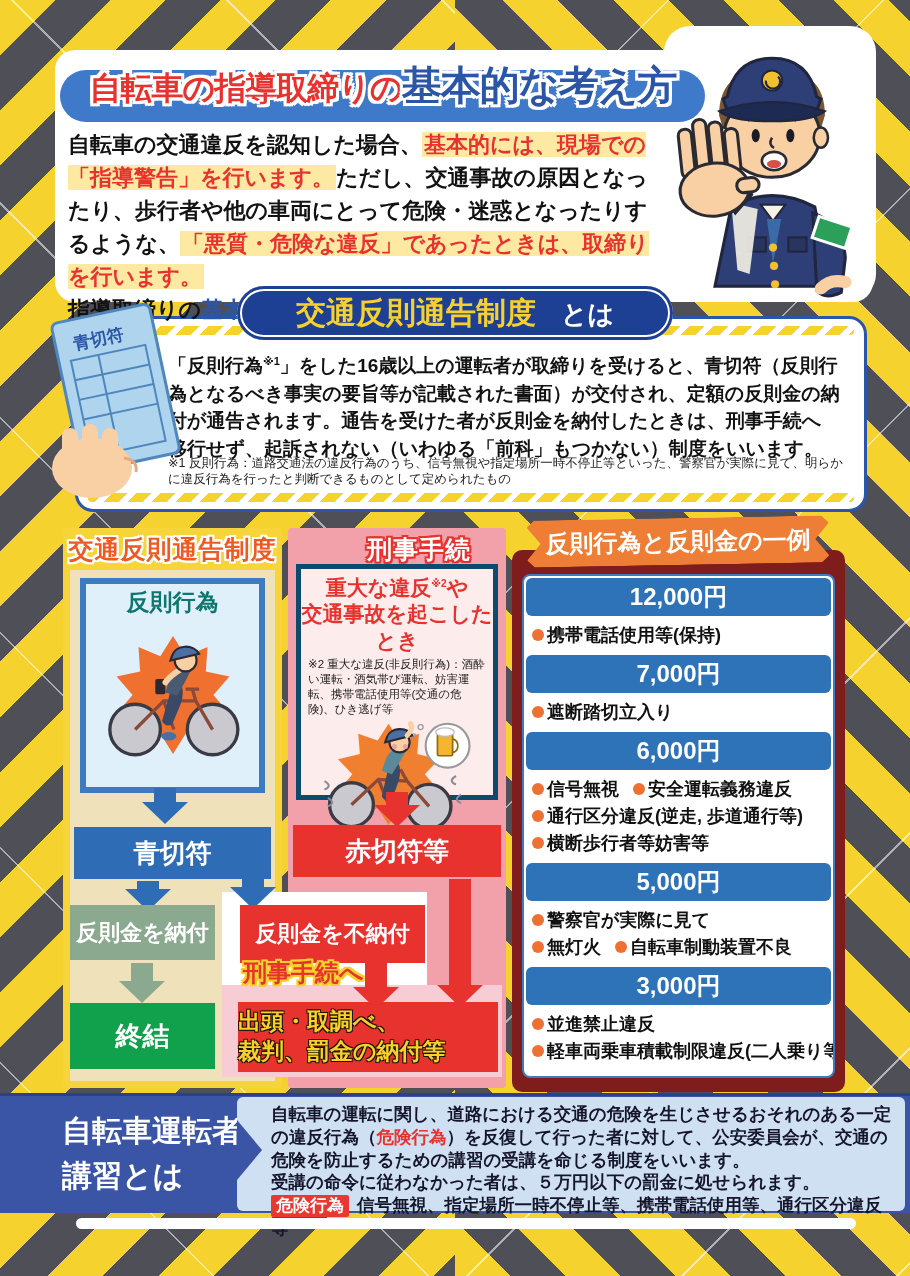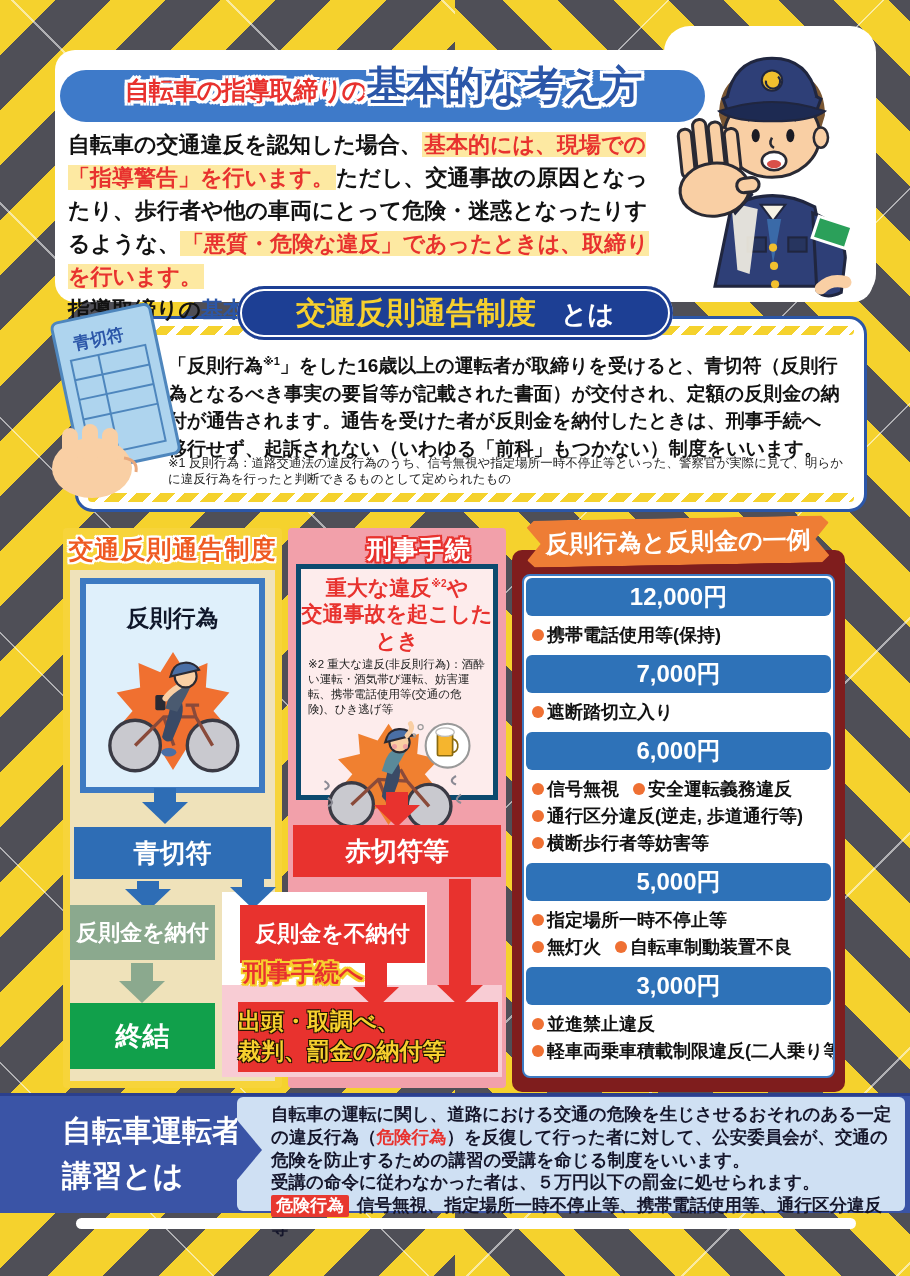--- a/index.html
+++ b/index.html
@@ -22,21 +22,21 @@
   .outline-y{text-shadow:-2px -2px 0 #f7d02e,2px -2px 0 #f7d02e,-2px 2px 0 #f7d02e,2px 2px 0 #f7d02e,
              -2px 0 0 #f7d02e,2px 0 0 #f7d02e,0 -2px 0 #f7d02e,0 2px 0 #f7d02e;}
   .outline-k{text-shadow:-1px -1px 0 #201400,1px -1px 0 #201400,-1px 1px 0 #201400,1px 1px 0 #201400;}
 
   
   .top-card{position:absolute;left:55px;top:50px;width:818px;height:252px;background:#fff;border-radius:20px;z-index:1;}
   .officer-bubble{position:absolute;left:664px;top:26px;width:212px;height:274px;background:#fff;border-radius:26px;z-index:1;}
   .officer{position:absolute;left:660px;top:18px;width:224px;height:282px;z-index:2;}
   .title-band{position:absolute;left:60px;top:70px;width:645px;height:52px;background:#3e7ac9;border-radius:26px;z-index:2;}
   .title-text{position:absolute;left:58px;top:58px;width:650px;text-align:center;white-space:nowrap;z-index:3;letter-spacing:-1px;}
-  .title-text .t1{font-size:25px;font-weight:bold;color:#e8322e;}
+  .title-text .t1{font-size:32px;font-weight:bold;color:#e8322e;}
   .title-text .t2{font-size:40px;font-weight:bold;color:#2b56a8;}
   .intro{position:absolute;left:68px;top:128px;width:600px;font-size:22px;font-weight:bold;
          color:#121212;line-height:1.5;z-index:2;}
   .hl{background:#fde9a2;color:#e8322e;padding:0 2px;}
   .blue-t{color:#2b56a8;}
 
   
   .system-box{position:absolute;left:75px;top:316px;width:786px;height:190px;background:#fff;
               border:3px solid #2b56a8;border-radius:18px;z-index:1;}
   .system-box::before,.system-box::after{content:"";position:absolute;left:10px;right:10px;height:9px;border-radius:4px;
@@ -52,21 +52,21 @@
   .system-body sup{font-size:11px;}
   .system-foot{position:absolute;left:168px;top:455px;width:678px;font-size:12.5px;color:#222;line-height:1.3;z-index:2;}
   .ticket-illo{position:absolute;left:40px;top:300px;width:152px;height:202px;z-index:3;}
 
   
   .col-head{text-align:center;padding-top:5px;font-size:25px;font-weight:bold;letter-spacing:1px;}
   .col-left{position:absolute;left:63px;top:528px;width:219px;height:560px;background:#f7d43a;border-radius:4px;z-index:1;}
   .col-left .col-head{color:#ef5a22;}
   .col-left-inner{position:absolute;left:7px;right:7px;top:42px;bottom:7px;background:#efe2ba;}
   .violation-box{position:absolute;left:10px;top:8px;width:173px;height:203px;background:#dff0fb;border:6px solid #3d7ac2;}
-  .violation-box .vb-label{text-align:center;margin-top:19px;font-size:23px;font-weight:bold;color:#0f172a;}
+  .violation-box .vb-label{text-align:center;margin-top:3px;font-size:23px;font-weight:bold;color:#0f766e;}
   .violation-box svg{display:block;margin:2px auto 0;}
   .bar{position:absolute;text-align:center;font-weight:bold;color:#fff;}
   .blue-ticket-bar{left:4px;width:197px;top:257px;height:52px;line-height:52px;background:#2e6db5;font-size:26px;}
   .pay-bar{left:0;width:145px;top:335px;height:55px;line-height:55px;background:#8ba98e;font-size:22px;}
   .closed-bar{left:0;width:145px;top:433px;height:66px;line-height:66px;background:#11a04b;font-size:27px;}
 
   .col-mid{position:absolute;left:288px;top:528px;width:218px;height:560px;background:#f2a0aa;border-radius:4px;z-index:1;}
   .col-mid .col-head{color:#fff;}
   .serious-box{position:absolute;left:8px;right:8px;top:36px;height:226px;background:#fdecec;border:5px solid #0c4a6e;}
   .serious-title{text-align:center;margin-top:6px;font-size:21px;font-weight:bold;color:#e8322e;line-height:1.25;}
@@ -314,21 +314,21 @@
         <div class="line"><span class="it">遮断踏切立入り</span></div>
       </div>
       <div class="amount">6,000円</div>
       <div class="items">
         <div class="line"><span class="it">信号無視</span><span class="it">安全運転義務違反</span></div>
         <div class="line"><span class="it">通行区分違反(逆走, 歩道通行等)</span></div>
         <div class="line"><span class="it">横断歩行者等妨害等</span></div>
       </div>
       <div class="amount">5,000円</div>
       <div class="items">
-        <div class="line"><span class="it">指定場所一時不停止等</span></div>
+        <div class="line"><span class="it">警察官が実際に見て</span></div>
         <div class="line"><span class="it">無灯火</span><span class="it">自転車制動装置不良</span></div>
       </div>
       <div class="amount">3,000円</div>
       <div class="items">
         <div class="line"><span class="it">並進禁止違反</span></div>
         <div class="line"><span class="it">軽車両乗車積載制限違反(二人乗り等)</span></div>
       </div>
     </div>
   </div>
 

